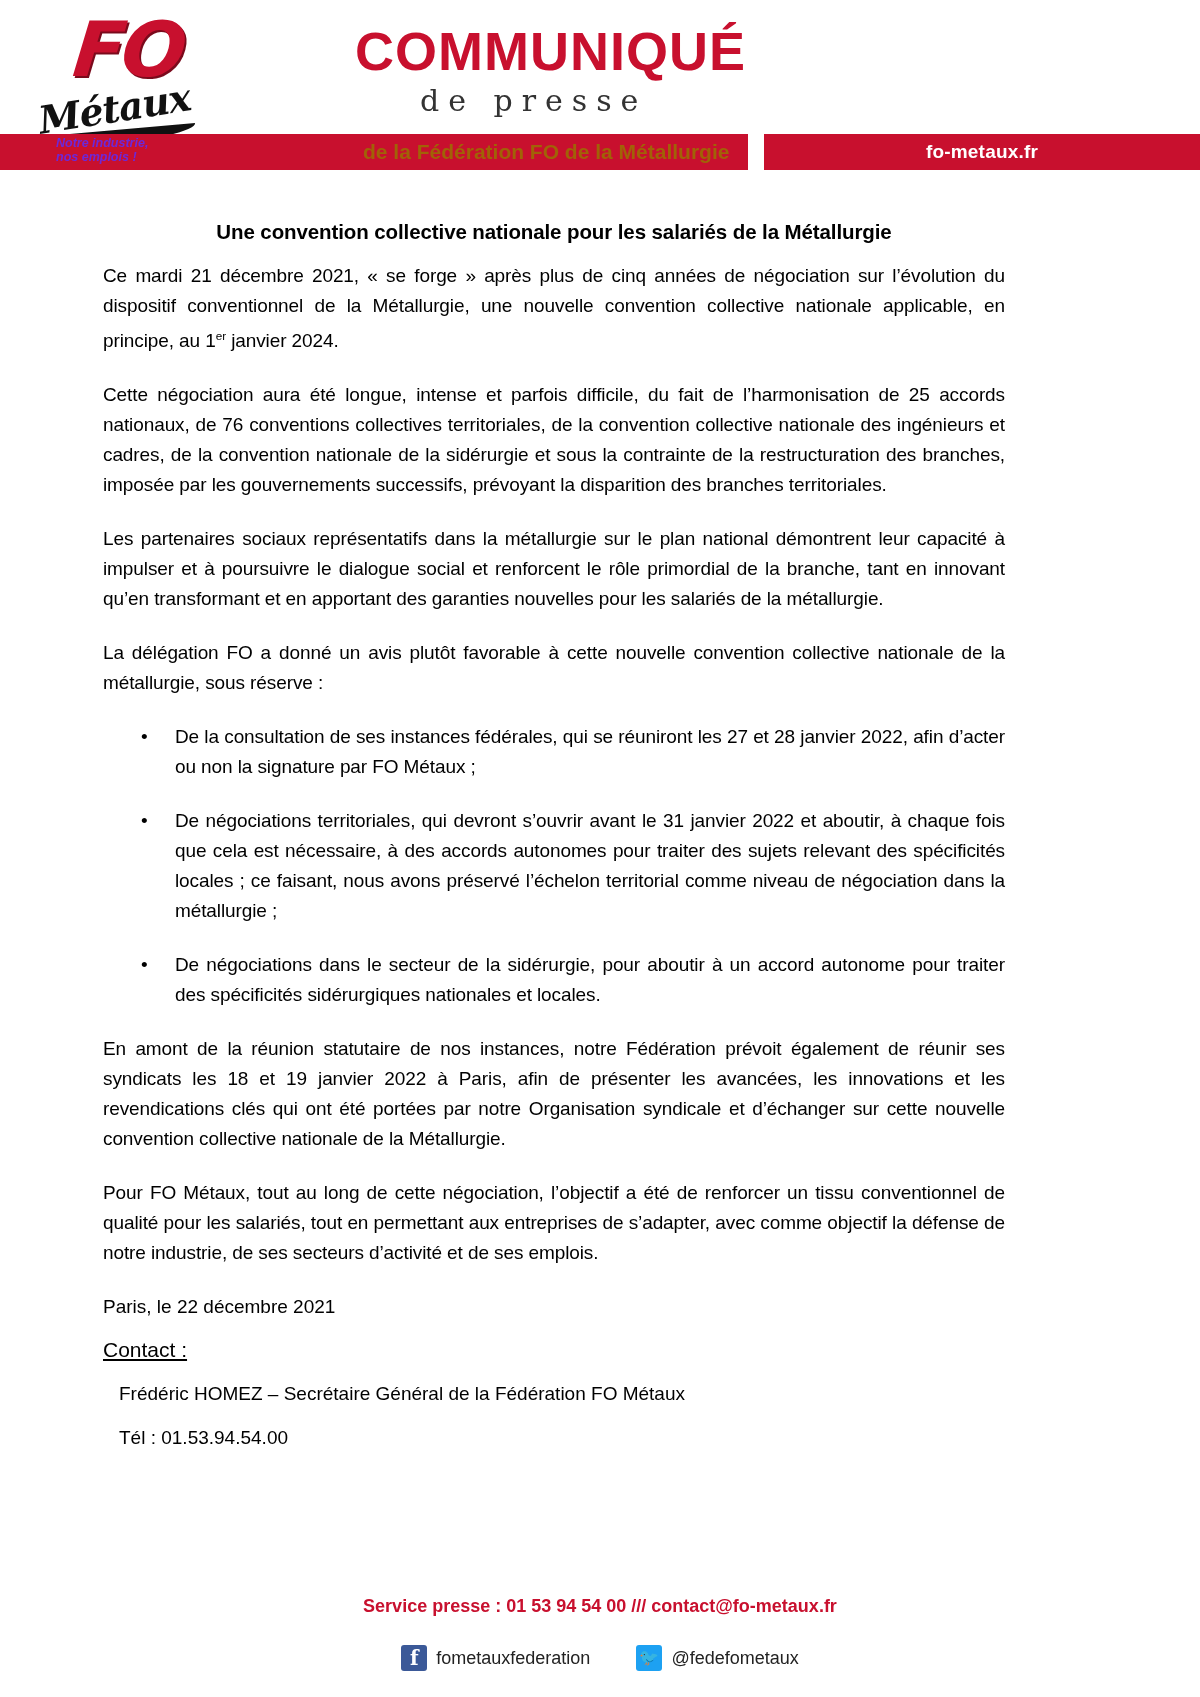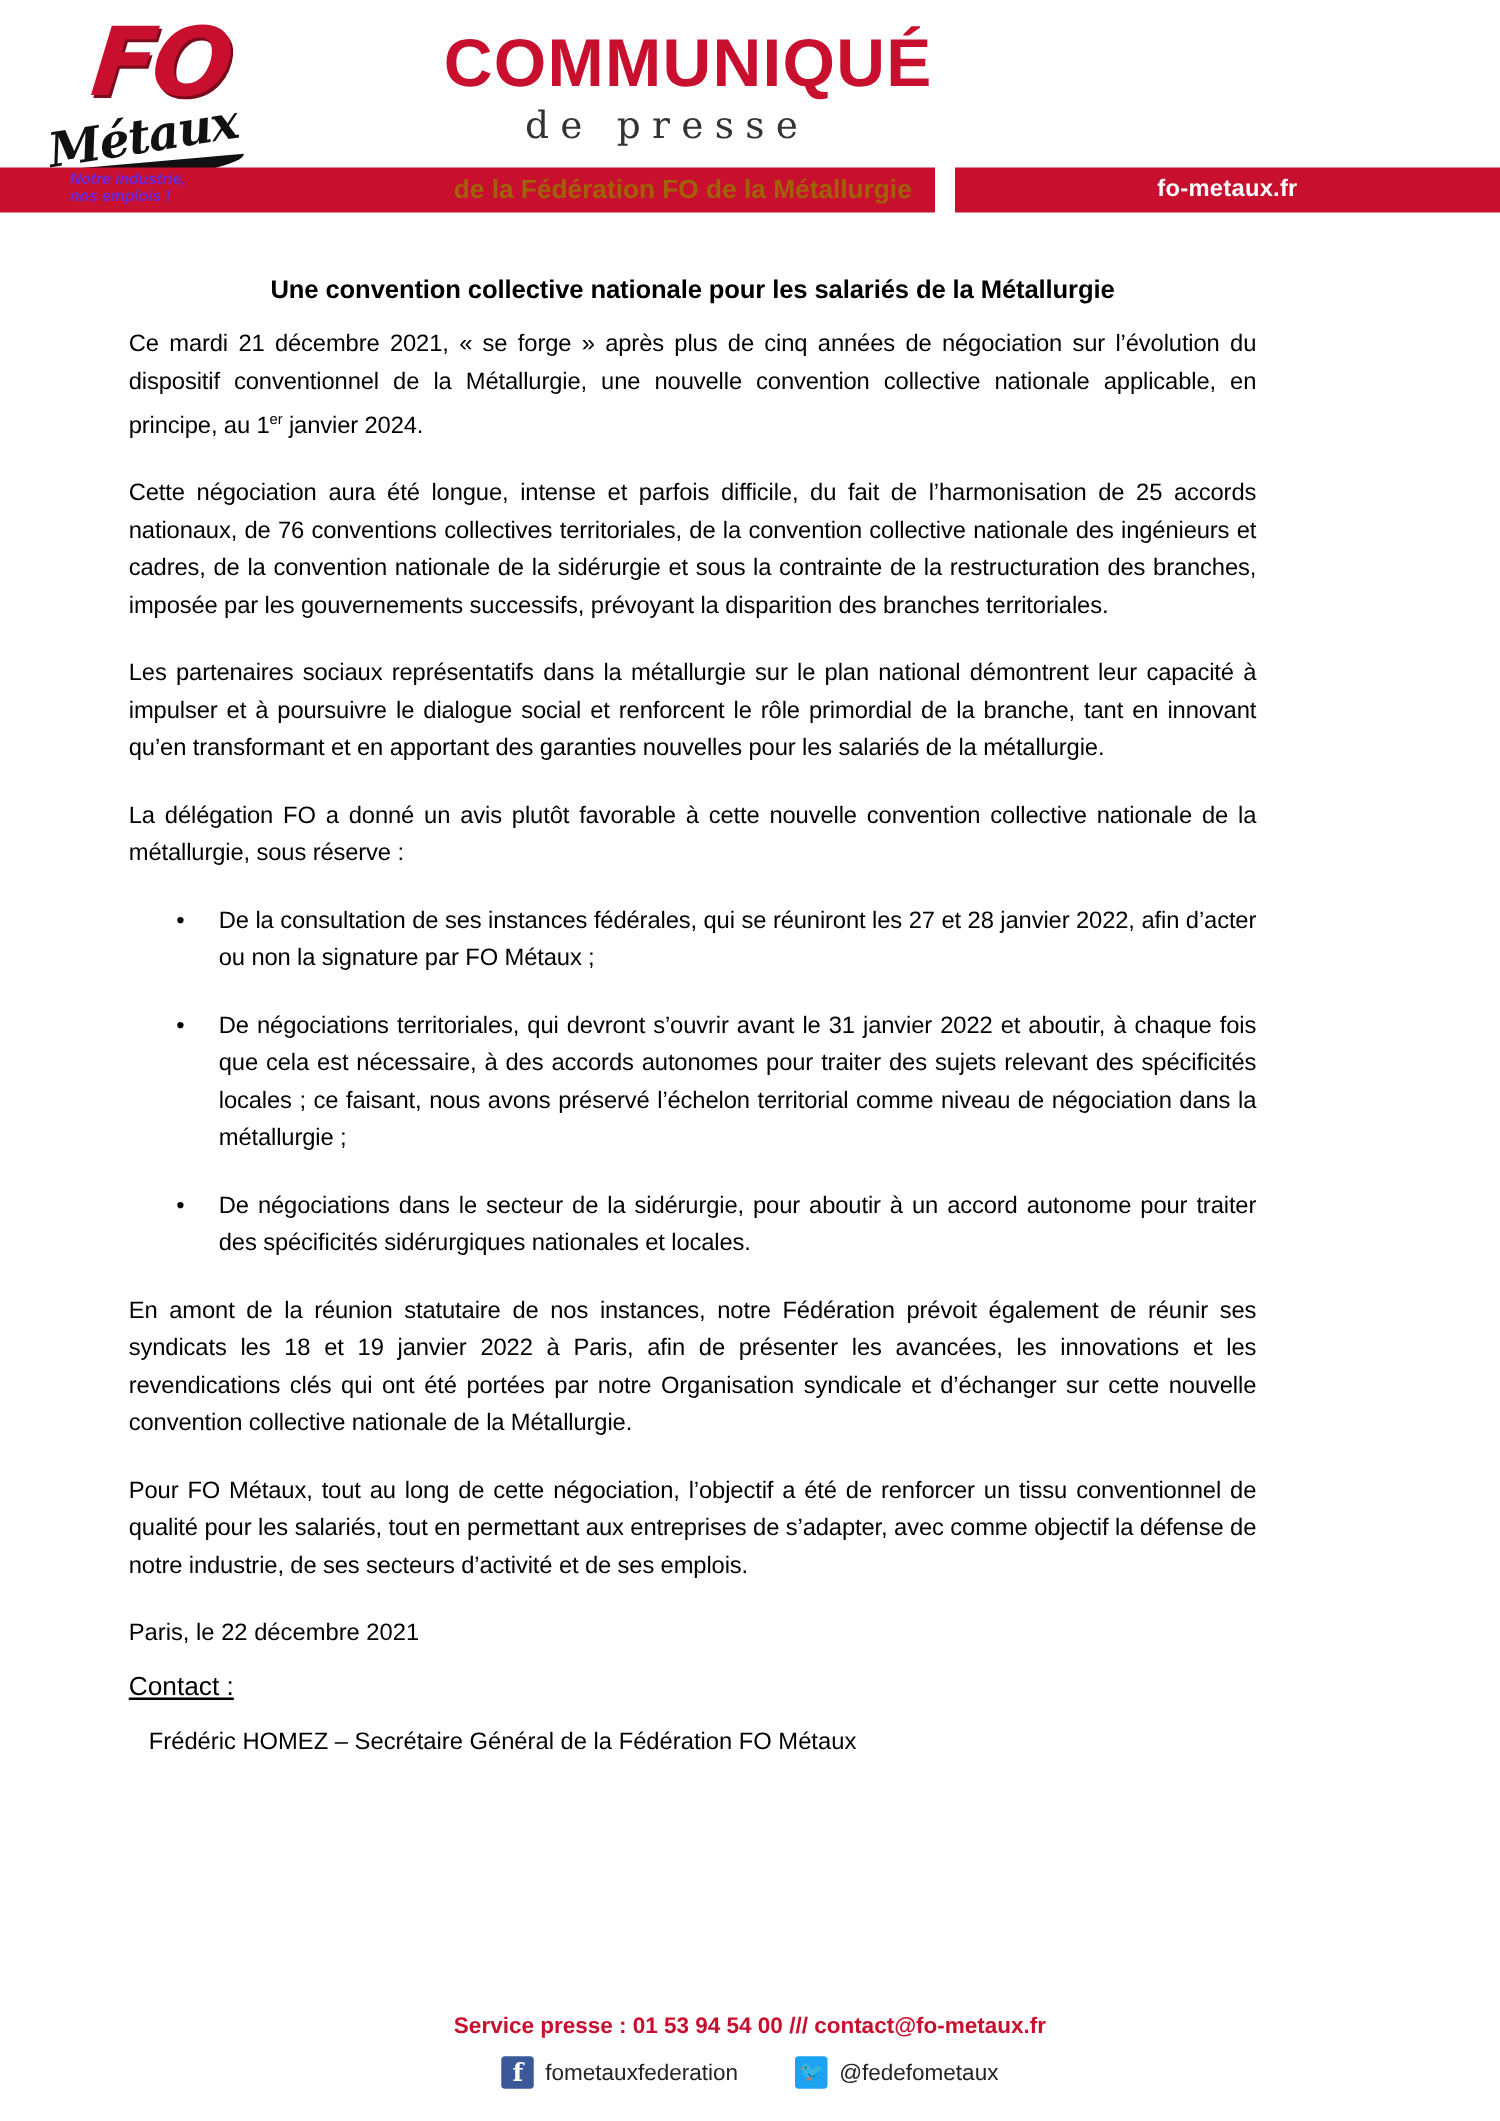--- a/index.html
+++ b/index.html
@@ -215,21 +215,21 @@
     left: 0;
     bottom: 26px;
     width: 1200px;
     text-align: center;
   }
   .service-presse {
     color: #c8102e;
     font-weight: bold;
     font-size: 18px;
     line-height: 26px;
-    margin-bottom: 12px;
+    margin-bottom: 26px;
   }
   .socials {
     display: flex;
     justify-content: center;
     align-items: center;
     gap: 14px;
     font-size: 18px;
     color: #222222;
   }
   .soc-item { display: flex; align-items: center; gap: 9px; }
@@ -310,20 +310,21 @@
     </ul>
 
     <p class="body-par">En amont de la réunion statutaire de nos instances, notre Fédération prévoit également de réunir ses syndicats les 18 et 19 janvier 2022 à Paris, afin de présenter les avancées, les innovations et les revendications clés qui ont été portées par notre Organisation syndicale et d’échanger sur cette nouvelle convention collective nationale de la Métallurgie.</p>
 
     <p class="body-par">Pour FO Métaux, tout au long de cette négociation, l’objectif a été de renforcer un tissu conventionnel de qualité pour les salariés, tout en permettant aux entreprises de s’adapter, avec comme objectif la défense de notre industrie, de ses secteurs d’activité et de ses emplois.</p>
 
     <div class="date-line">Paris, le 22 décembre 2021</div>
 
     <p class="contact-head">Contact :</p>
     <p class="contact-line">Frédéric HOMEZ – Secrétaire Général de la Fédération FO Métaux</p>
+    <p class="contact-line">Tél : 01.53.94.54.00</p>
   </div>
 
   <div class="footer">
     <div class="service-presse">Service presse : 01 53 94 54 00 /// contact@fo-metaux.fr</div>
     <div class="socials">
       <div class="soc-item">
         <span class="fb-icon">f</span>
         <span>fometauxfederation</span>
       </div>
       <span class="soc-gap"></span>

